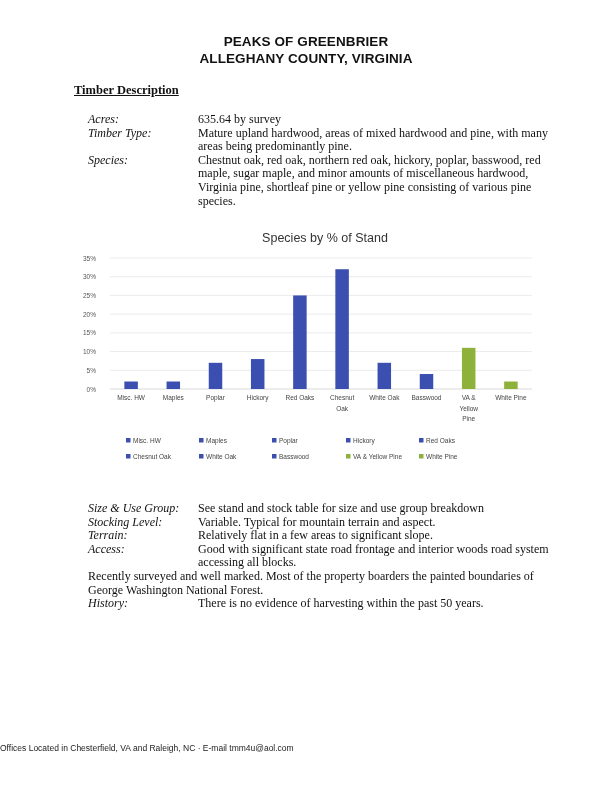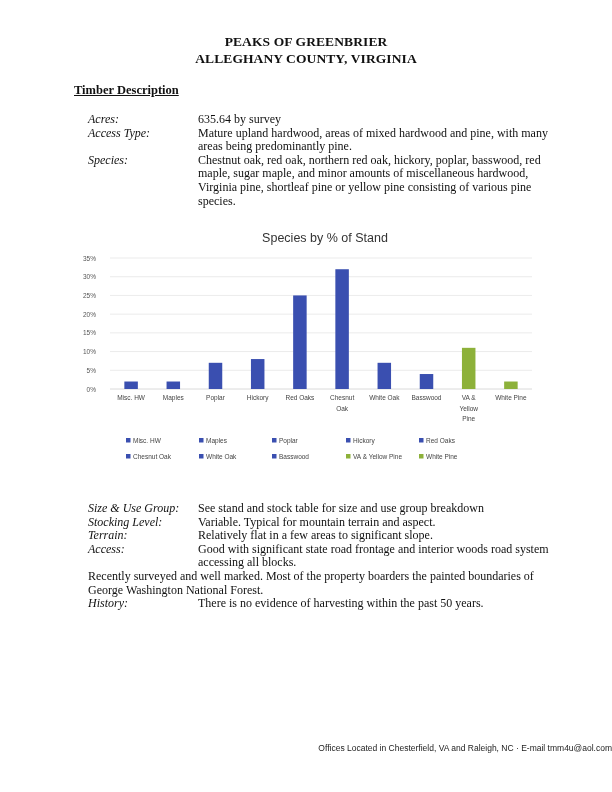--- a/index.html
+++ b/index.html
@@ -1,45 +1,45 @@
 <!DOCTYPE html>
 <html><head>
 <meta charset="utf-8">
 <style>
   html, body { margin: 0; padding: 0; background: #ffffff; }
   body { width: 612px; height: 792px; position: relative; overflow: hidden; font-family: "Liberation Serif", serif; color: #111; }
-  .page-title { position: absolute; left: 0; width: 612px; text-align: center; top: 33px; font-family: Liberation Serif, serif; font-weight: bold; font-size: 13.5px; line-height: 17px; letter-spacing: 0.1px; }
+  .page-title { position: absolute; left: 0; width: 612px; text-align: center; top: 33px; font-family: Liberation Sans, sans-serif; font-weight: bold; font-size: 13.5px; line-height: 17px; letter-spacing: 0.1px; }
   .section-heading { position: absolute; left: 74px; top: 83px; font-weight: bold; font-size: 12.5px; text-decoration: underline; }
   .fields { position: absolute; left: 74px; width: 470px; font-size: 12px; line-height: 13.6px; margin-left: 14px; }
   .fields.top { top: 113px; }
   .fields.bottom { top: 502px; }
   .field-row { display: flex; }
   .field-label { width: 110px; flex: 0 0 110px; font-style: italic; }
   .field-value { flex: 1; }
   .chart { position: absolute; left: 74px; top: 225px; width: 475px; height: 250px; }
   .chart svg { width: 475px; height: 250px; display: block; }
-  .footer { position: absolute; left: 0; width: 612px; text-align: right; top: 743px; font-family: "Liberation Sans", sans-serif; font-size: 8.5px; color: #222; }
+  .footer { position: absolute; left: 0; width: 612px; text-align: left; top: 743px; font-family: "Liberation Sans", sans-serif; font-size: 8.5px; color: #222; }
 </style>
 </head>
 <body>
 
 <div class="page-title">
   <div>PEAKS OF GREENBRIER</div>
   <div>ALLEGHANY COUNTY, VIRGINIA</div>
 </div>
 
 <div class="section-heading">Timber Description</div>
 
 <div class="fields top">
   <div class="field-row">
     <div class="field-label">Acres:</div>
     <div class="field-value">635.64 by survey</div>
   </div>
   <div class="field-row">
-    <div class="field-label">Access Type:</div>
+    <div class="field-label">Timber Type:</div>
     <div class="field-value">Mature upland hardwood, areas of mixed hardwood and pine, with many areas being predominantly pine.</div>
   </div>
   <div class="field-row">
     <div class="field-label">Species:</div>
     <div class="field-value">Chestnut oak, red oak, northern red oak, hickory, poplar, basswood, red maple, sugar maple, and minor amounts of miscellaneous hardwood, Virginia pine, shortleaf pine or yellow pine consisting of various pine species.</div>
   </div>
 </div>
 
 <div class="chart">
   <svg id="chart-svg" viewBox="0 0 475 250" xmlns="http://www.w3.org/2000/svg">

